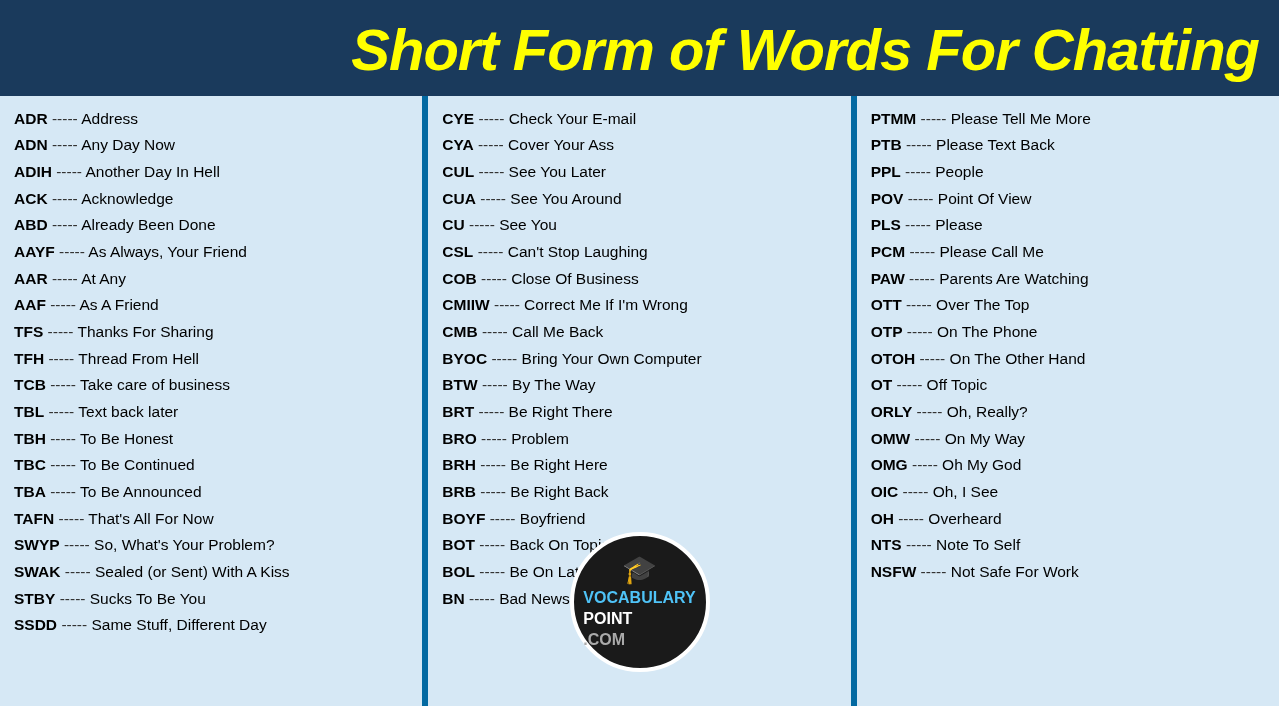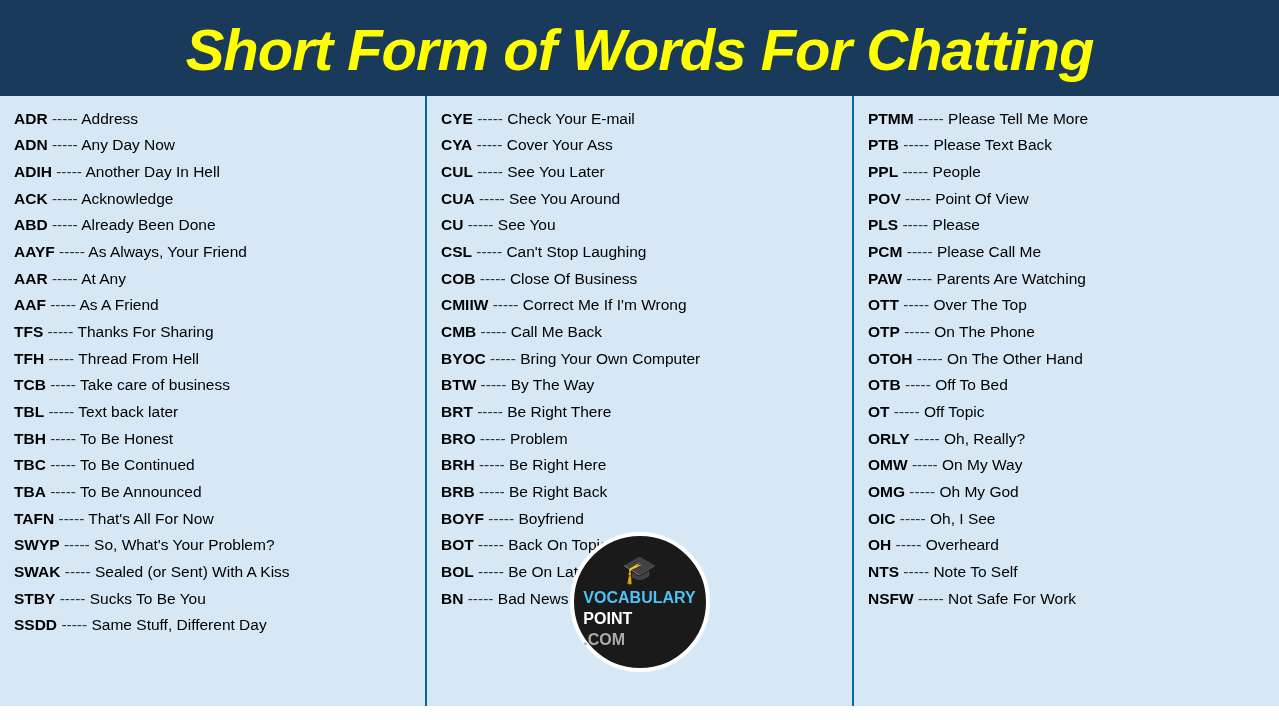--- a/index.html
+++ b/index.html
@@ -15,34 +15,35 @@
       padding: 18px 20px 14px;
       text-align: center;
     }
     .header h1 {
       color: #ffff00;
       font-size: 58px;
       font-weight: 900;
       font-style: italic;
       line-height: 1.1;
       letter-spacing: -1px;
+      text-align: right;
     }
     .content {
       display: flex;
       flex-direction: row;
       height: calc(720px - 110px);
       background: #d6e8f5;
     }
     .column {
       flex: 1;
       padding: 10px 14px;
       font-size: 15.5px;
       line-height: 1.72;
       color: #111;
-      border-right: 2px solid #0369a1;
+      border-right: 6px solid #0369a1;
       overflow: hidden;
     }
     .column:last-child {
       border-right: none;
     }
     .abbr-entry {
       display: block;
       white-space: nowrap;
     }
     .abbr-key {
@@ -155,21 +156,20 @@
       <span class="abbr-entry"><span class="abbr-key">PTMM</span><span class="abbr-sep">  ----- </span><span class="abbr-val">Please Tell Me More</span></span>
       <span class="abbr-entry"><span class="abbr-key">PTB</span><span class="abbr-sep">  ----- </span><span class="abbr-val">Please Text Back</span></span>
       <span class="abbr-entry"><span class="abbr-key">PPL</span><span class="abbr-sep">  ----- </span><span class="abbr-val">People</span></span>
       <span class="abbr-entry"><span class="abbr-key">POV</span><span class="abbr-sep">  ----- </span><span class="abbr-val">Point Of View</span></span>
       <span class="abbr-entry"><span class="abbr-key">PLS</span><span class="abbr-sep">  ----- </span><span class="abbr-val">Please</span></span>
       <span class="abbr-entry"><span class="abbr-key">PCM</span><span class="abbr-sep">  ----- </span><span class="abbr-val">Please Call Me</span></span>
       <span class="abbr-entry"><span class="abbr-key">PAW</span><span class="abbr-sep">  ----- </span><span class="abbr-val">Parents Are Watching</span></span>
       <span class="abbr-entry"><span class="abbr-key">OTT</span><span class="abbr-sep">  ----- </span><span class="abbr-val">Over The Top</span></span>
       <span class="abbr-entry"><span class="abbr-key">OTP</span><span class="abbr-sep">  ----- </span><span class="abbr-val">On The Phone</span></span>
       <span class="abbr-entry"><span class="abbr-key">OTOH</span><span class="abbr-sep">  ----- </span><span class="abbr-val">On The Other Hand</span></span>
-      <span class="abbr-entry"><span class="abbr-key">OTB</span><span class="abbr-sep">  ----- </span><span class="abbr-val">Off To Bed</span></span>
       <span class="abbr-entry"><span class="abbr-key">OT</span><span class="abbr-sep">  ----- </span><span class="abbr-val">Off Topic</span></span>
       <span class="abbr-entry"><span class="abbr-key">ORLY</span><span class="abbr-sep">  ----- </span><span class="abbr-val">Oh, Really?</span></span>
       <span class="abbr-entry"><span class="abbr-key">OMW</span><span class="abbr-sep">  ----- </span><span class="abbr-val">On My Way</span></span>
       <span class="abbr-entry"><span class="abbr-key">OMG</span><span class="abbr-sep">  ----- </span><span class="abbr-val">Oh My God</span></span>
       <span class="abbr-entry"><span class="abbr-key">OIC</span><span class="abbr-sep">  ----- </span><span class="abbr-val">Oh, I See</span></span>
       <span class="abbr-entry"><span class="abbr-key">OH</span><span class="abbr-sep">  ----- </span><span class="abbr-val">Overheard</span></span>
       <span class="abbr-entry"><span class="abbr-key">NTS</span><span class="abbr-sep">  ----- </span><span class="abbr-val">Note To Self</span></span>
       <span class="abbr-entry"><span class="abbr-key">NSFW</span><span class="abbr-sep">  ----- </span><span class="abbr-val">Not Safe For Work</span></span>
     </div>
   </div>

